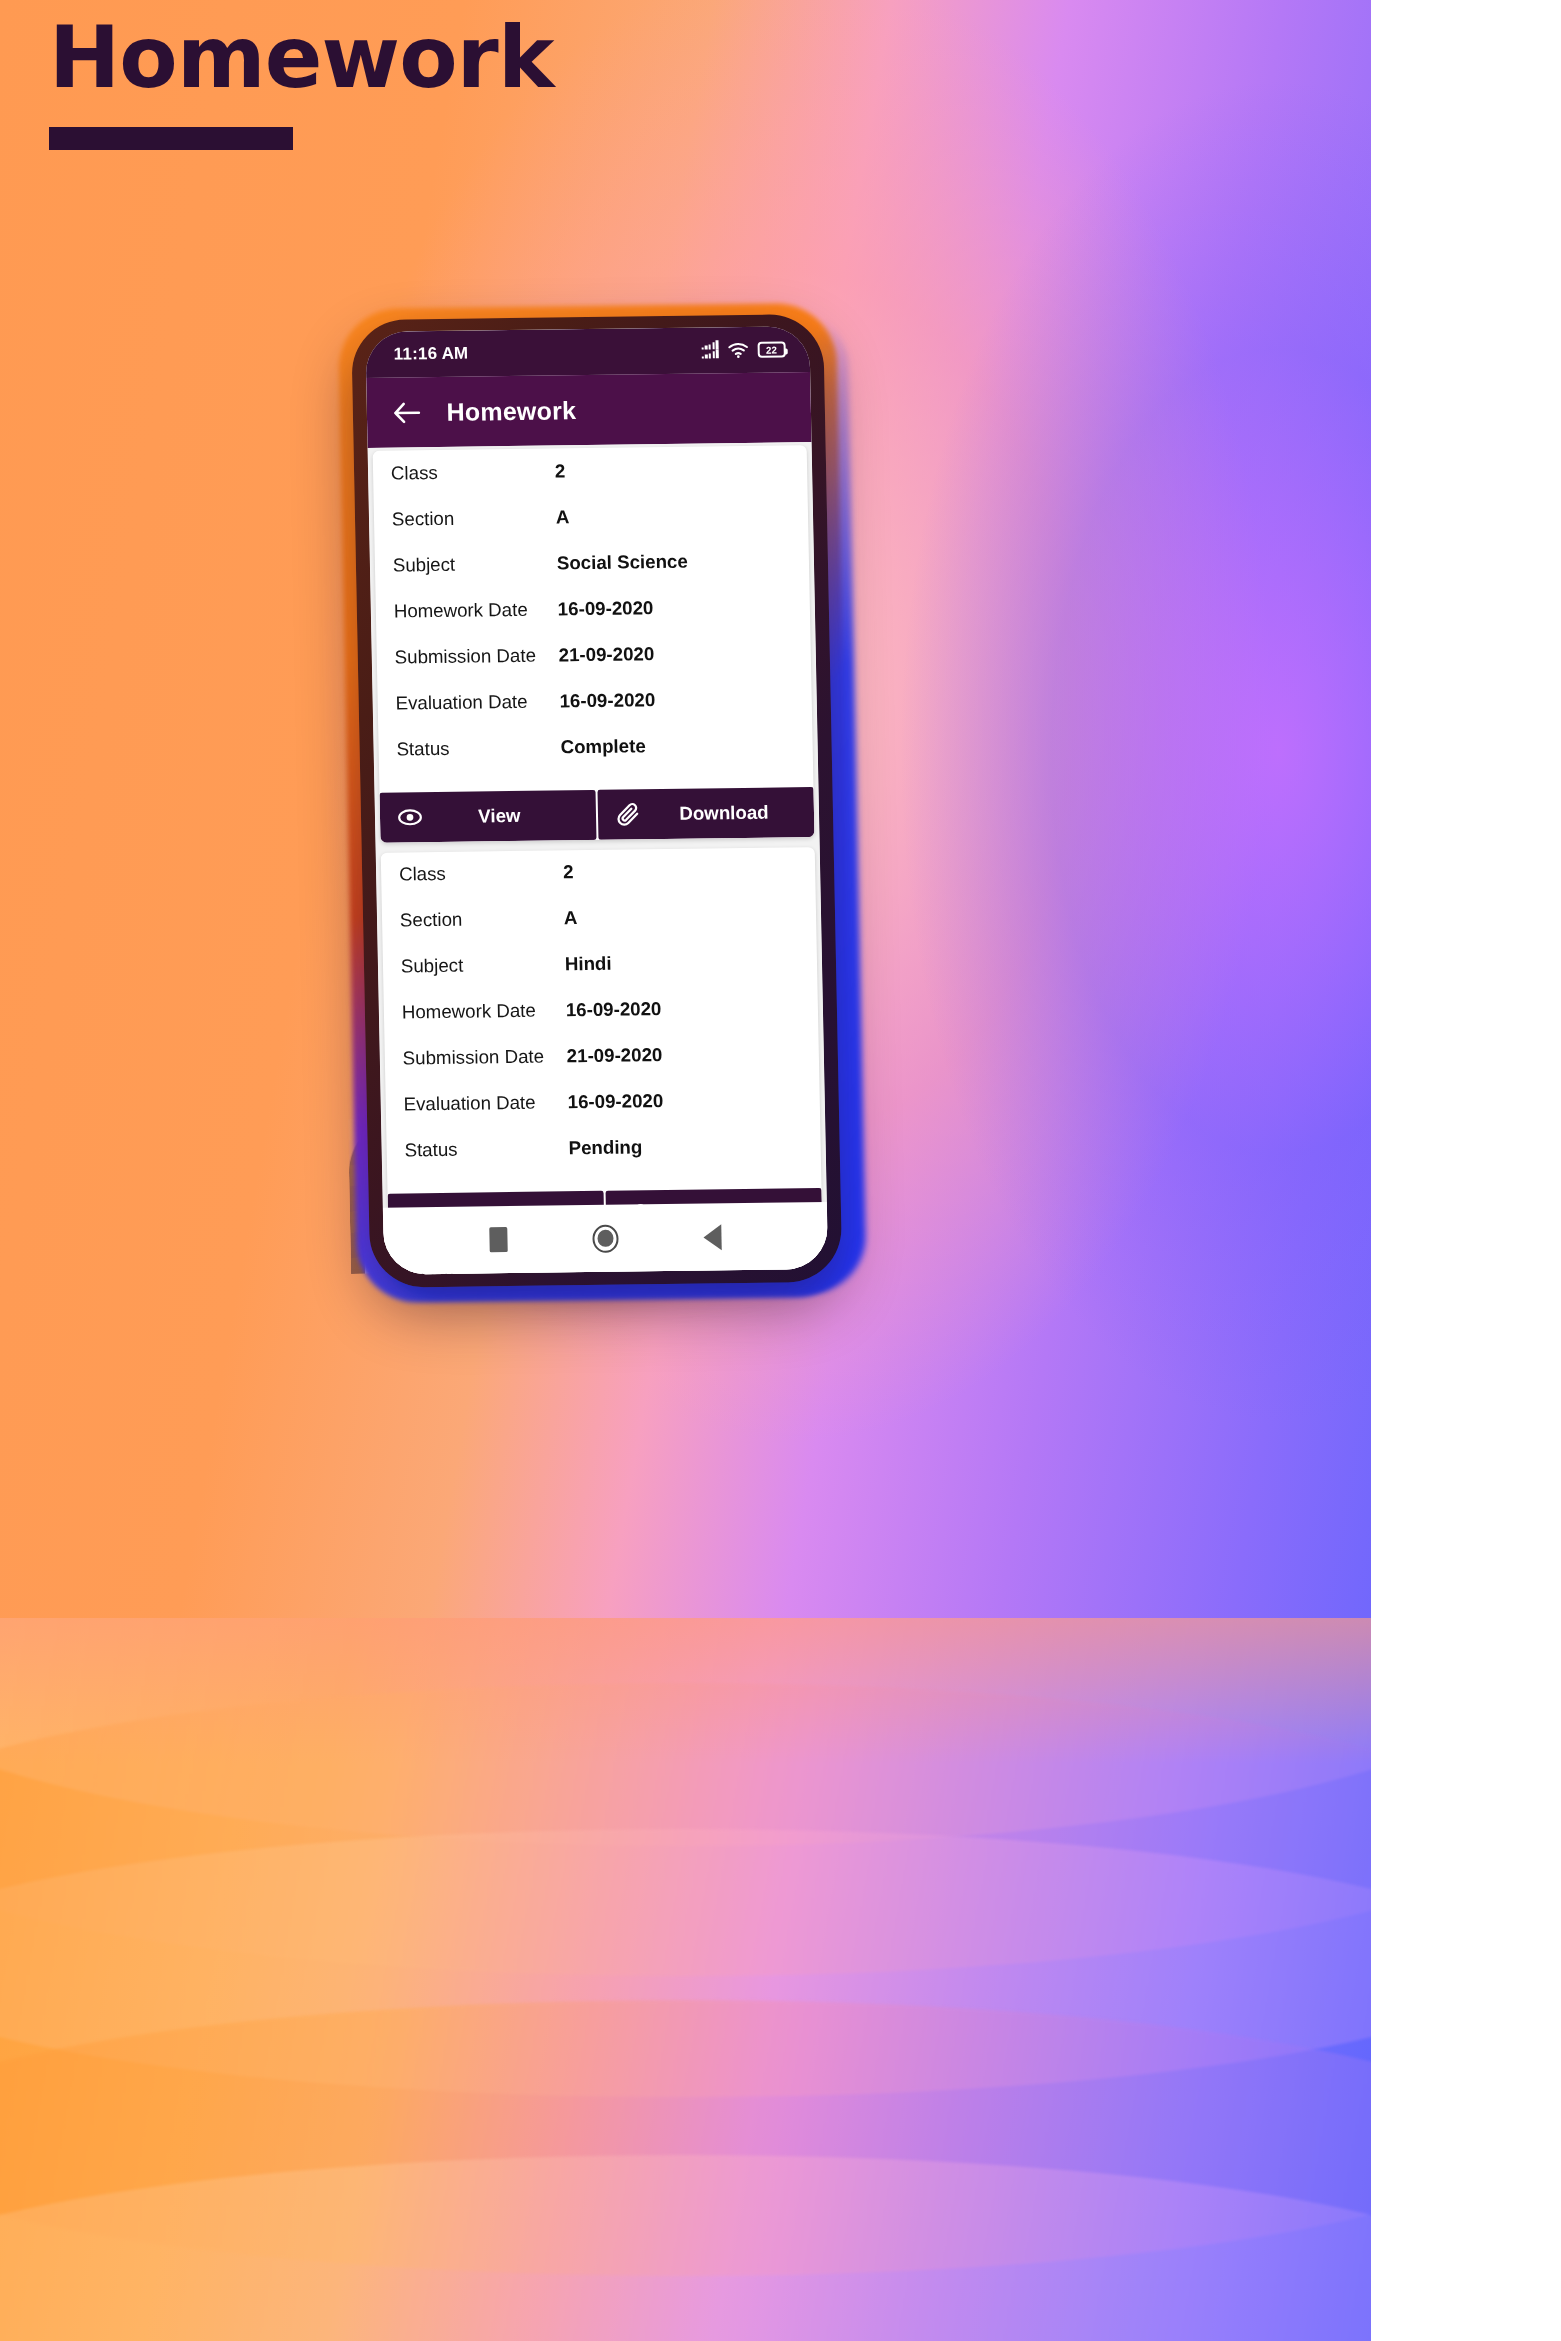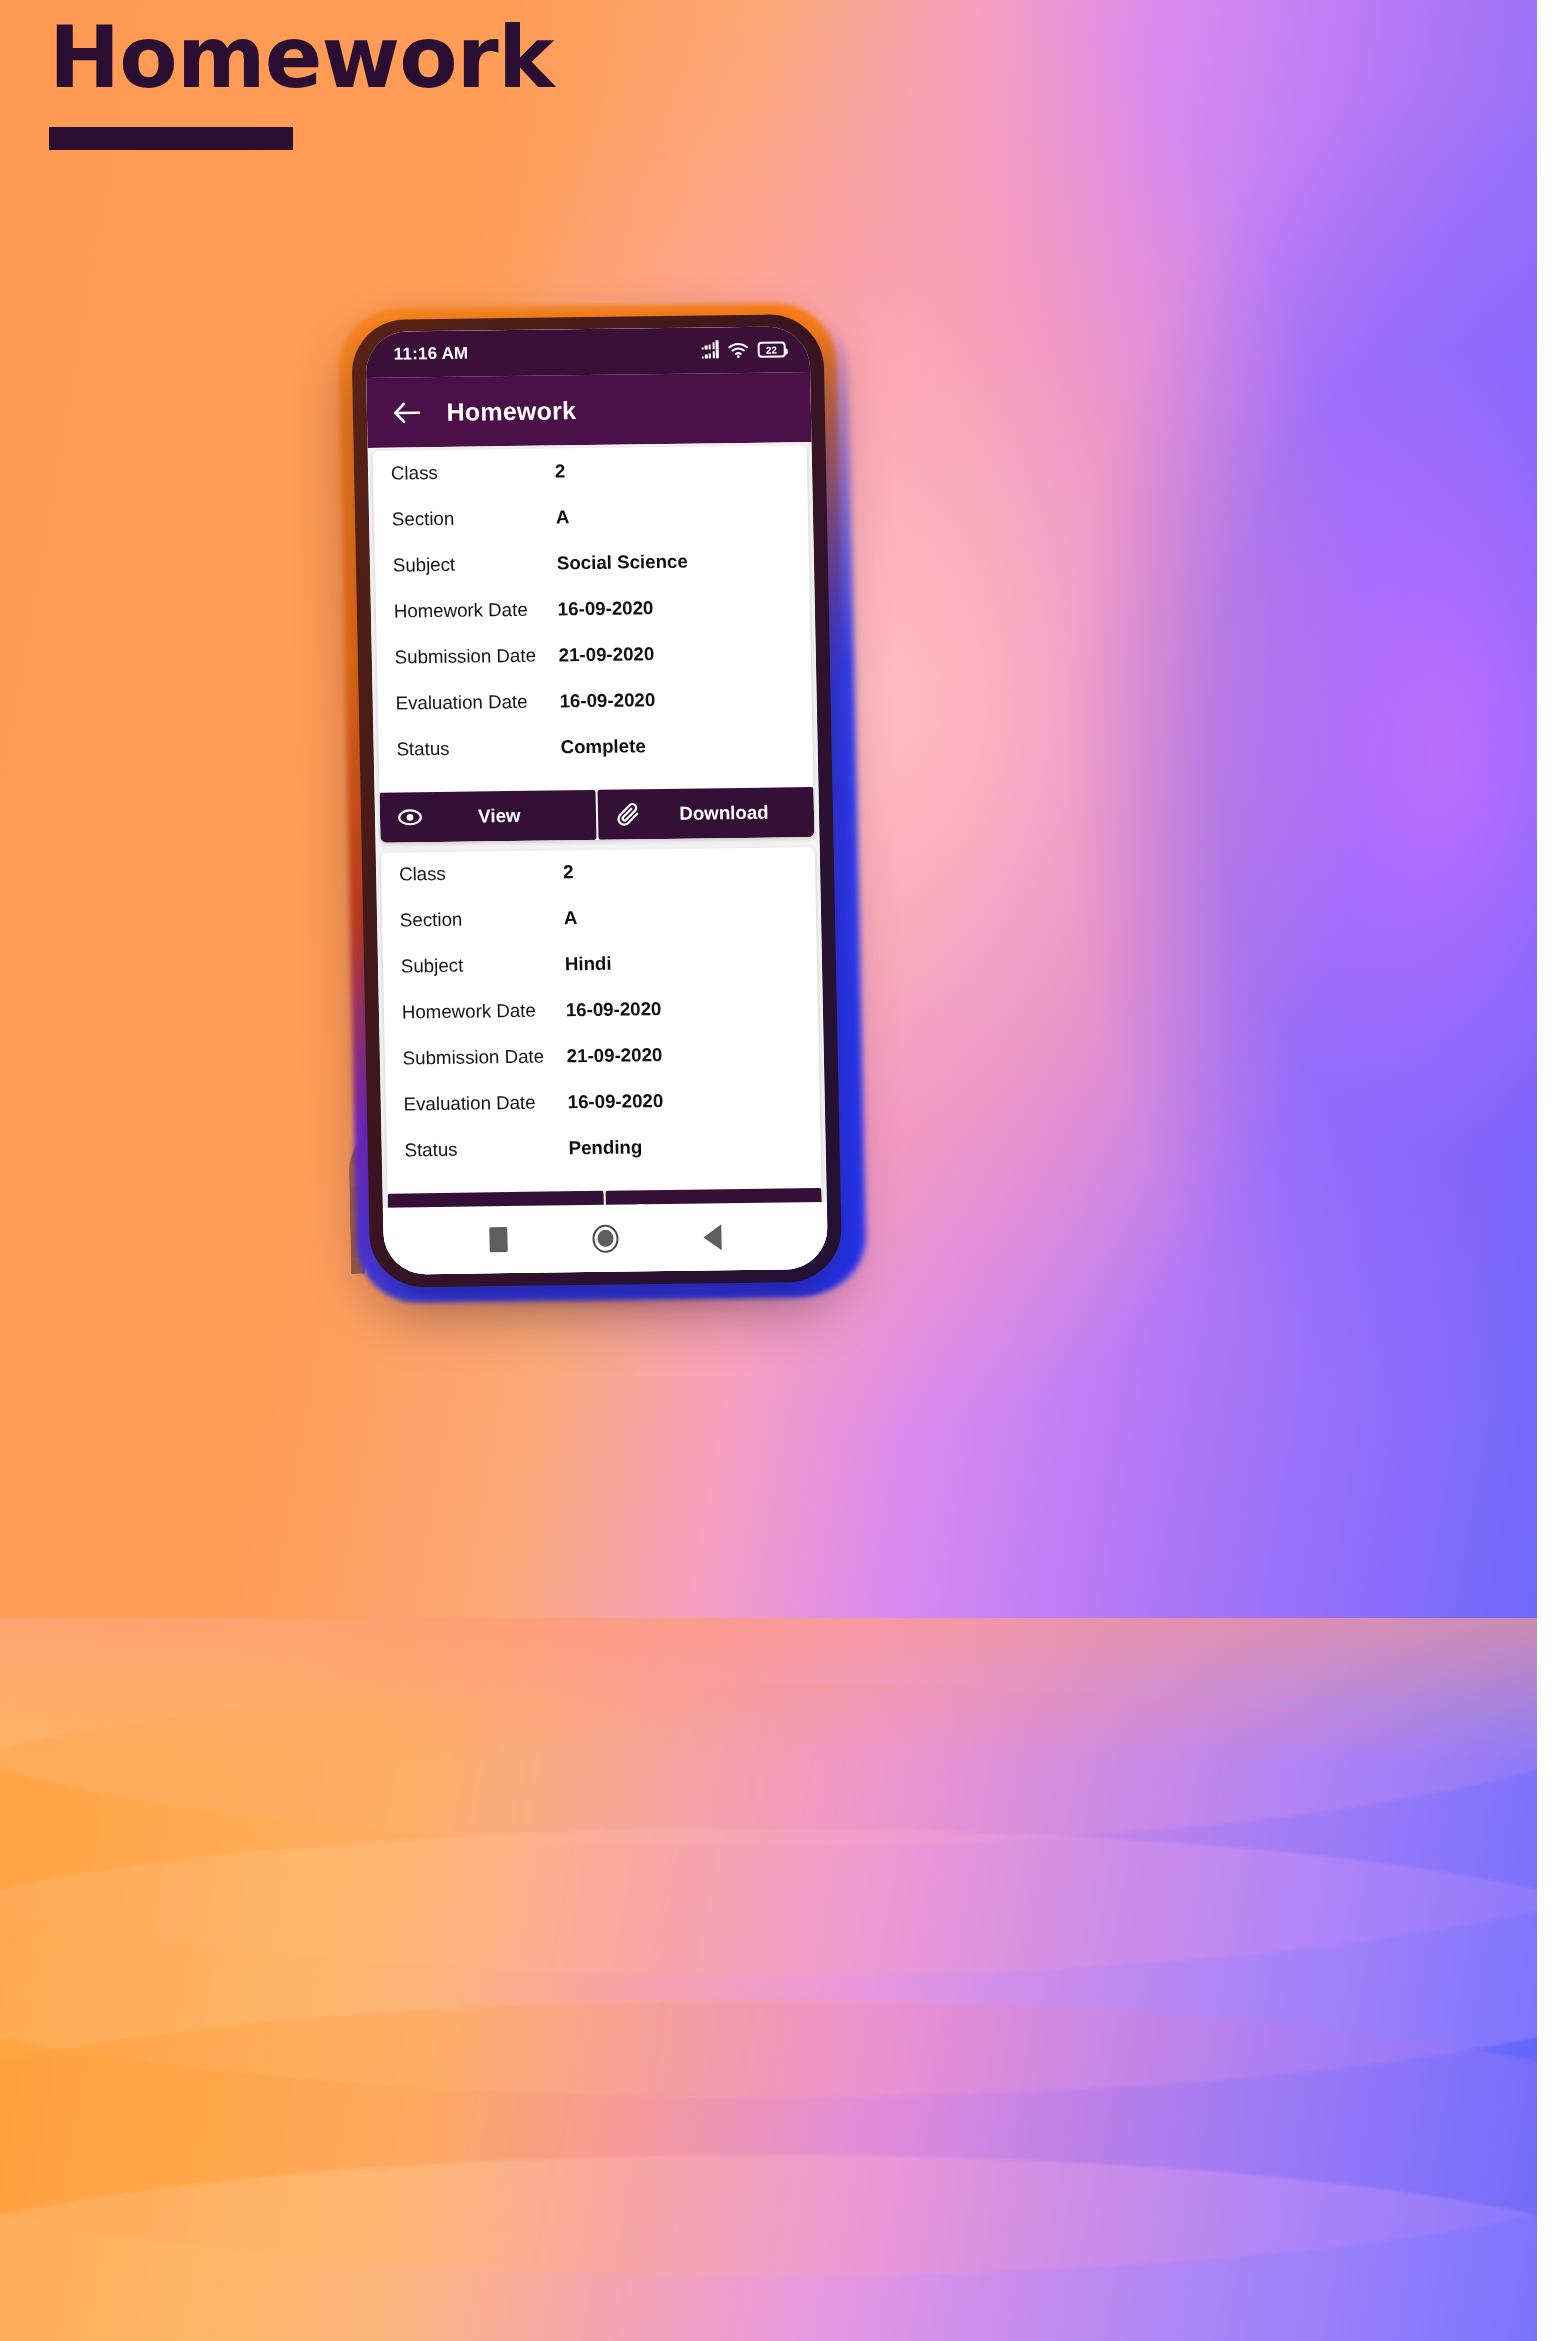--- a/index.html
+++ b/index.html
@@ -7,21 +7,21 @@
   html, body {
     width: 1561px;
     height: 2342px;
     overflow: hidden;
     font-family: "Liberation Sans", sans-serif;
   }
 
   
   #stage {
     position: relative;
-    width: 1537px;
+    width: 1371px;
     height: 2342px;
     overflow: hidden;
     background: #a3a3a3;
   }
 
   .bg-base {
     position: absolute;
     inset: 0;
     background:
       radial-gradient(ellipse 732px 1138px at 58% 30%, rgba(255,190,190,0.95) 0%, rgba(255,160,170,0.55) 38%, rgba(255,150,160,0) 65%),

